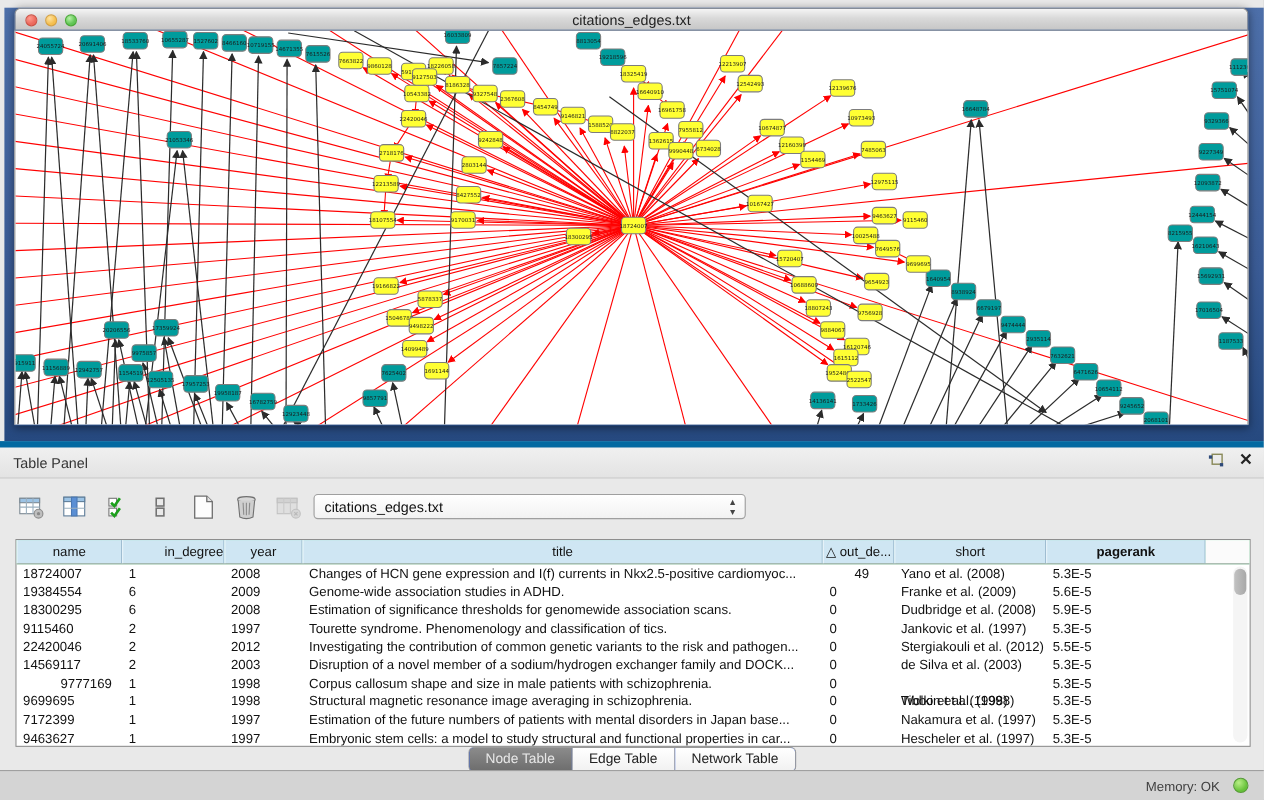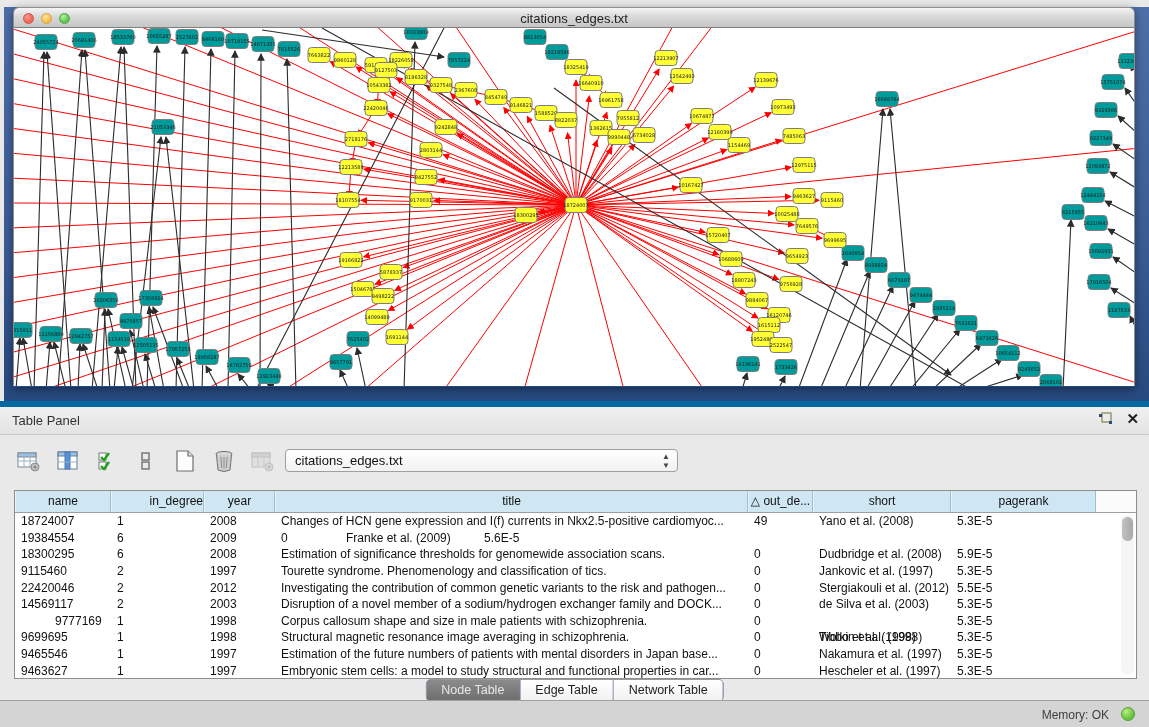--- a/index.html
+++ b/index.html
@@ -818,37 +818,38 @@
     </div>
 
     <div class="dtable">
       <div class="thead" id="thead">
           <div class="th" style="width: 96px;">name</div>
           <div class="th" style="width: 93px; text-align: right;">in_degree</div>
           <div class="th" style="width: 71px;">year</div>
           <div class="th" style="width: 473px;">title</div>
           <div class="th" style="width: 65px;">△ out_de...</div>
           <div class="th" style="width: 138px;">short</div>
-          <div class="th" style="width: 145px;">pagerank</div>
+          <div class="th" style="width: 145px; font-weight: bold;">pagerank</div>
           <div class="th filler"></div>
         </div>
       <div class="tbody" id="tbody">
           <div class="tr">
             <div class="td" style="width: 96px;">18724007</div>
             <div class="td" style="width: 93px;">1</div>
             <div class="td" style="width: 71px;">2008</div>
             <div class="td" style="width: 473px;">Changes of HCN gene expression and I(f) currents in Nkx2.5-positive cardiomyoc...</div>
-            <div class="td" style="width: 65px;">49</div>
+            <div class="td" style="width: 65px; text-align: center;">49</div>
             <div class="td" style="width: 138px;">Yano et al. (2008)</div>
             <div class="td" style="width: 145px;">5.3E-5</div>
           </div>
           <div class="tr">
             <div class="td" style="width: 96px;">19384554</div>
             <div class="td" style="width: 93px;">6</div>
             <div class="td" style="width: 71px;">2009</div>
+            <div class="td" style="width: 473px;">Genome-wide association studies in ADHD.</div>
             <div class="td" style="width: 65px;">0</div>
             <div class="td" style="width: 138px;">Franke et al. (2009)</div>
             <div class="td" style="width: 145px;">5.6E-5</div>
           </div>
           <div class="tr">
             <div class="td" style="width: 96px;">18300295</div>
             <div class="td" style="width: 93px;">6</div>
             <div class="td" style="width: 71px;">2008</div>
             <div class="td" style="width: 473px;">Estimation of significance thresholds for genomewide association scans.</div>
             <div class="td" style="width: 65px;">0</div>
@@ -894,21 +895,21 @@
           <div class="tr">
             <div class="td" style="width: 96px;">9699695</div>
             <div class="td" style="width: 93px;">1</div>
             <div class="td" style="width: 71px;">1998</div>
             <div class="td" style="width: 473px;">Structural magnetic resonance image averaging in schizophrenia.</div>
             <div class="td" style="width: 65px;">0</div>
             <div class="td" style="width: 138px;">Wolkin et al. (1998)</div>
             <div class="td" style="width: 145px;">5.3E-5</div>
           </div>
           <div class="tr">
-            <div class="td" style="width: 96px;">9465546</div>
+            <div class="td" style="width: 96px;">7172399</div>
             <div class="td" style="width: 93px;">1</div>
             <div class="td" style="width: 71px;">1997</div>
             <div class="td" style="width: 473px;">Estimation of the future numbers of patients with mental disorders in Japan base...</div>
             <div class="td" style="width: 65px;">0</div>
             <div class="td" style="width: 138px;">Nakamura et al. (1997)</div>
             <div class="td" style="width: 145px;">5.3E-5</div>
           </div>
           <div class="tr">
             <div class="td" style="width: 96px;">9463627</div>
             <div class="td" style="width: 93px;">1</div>

